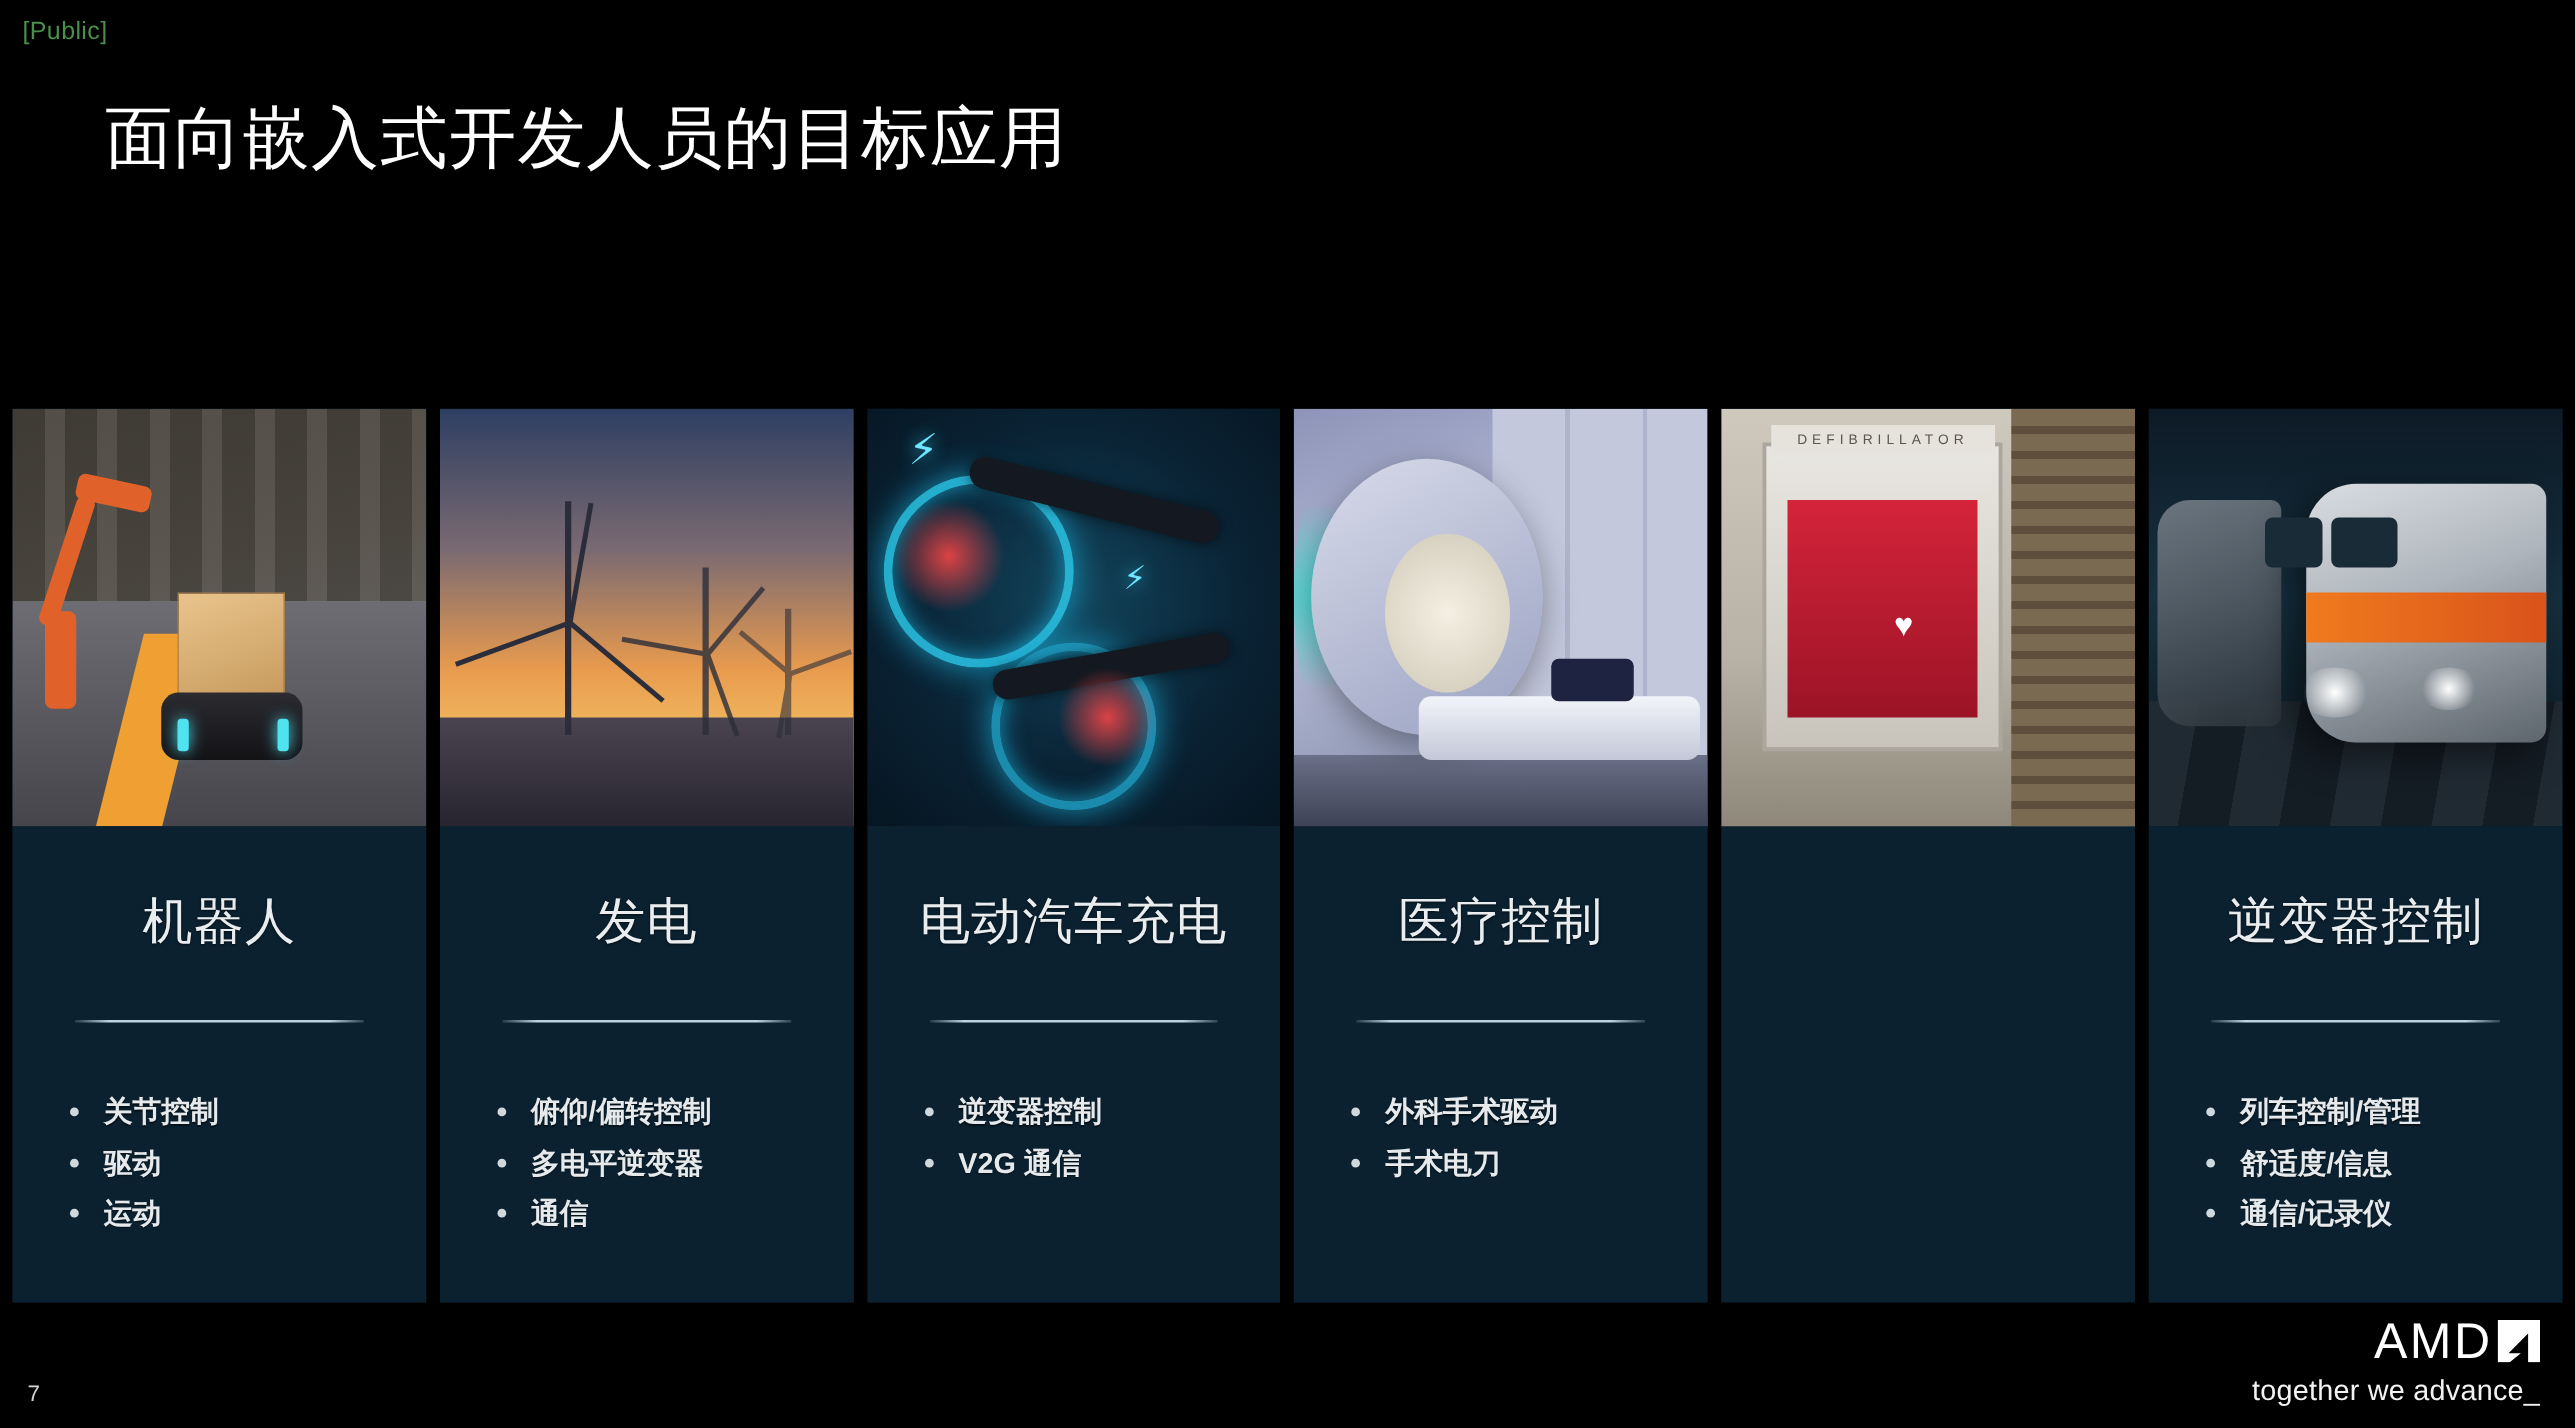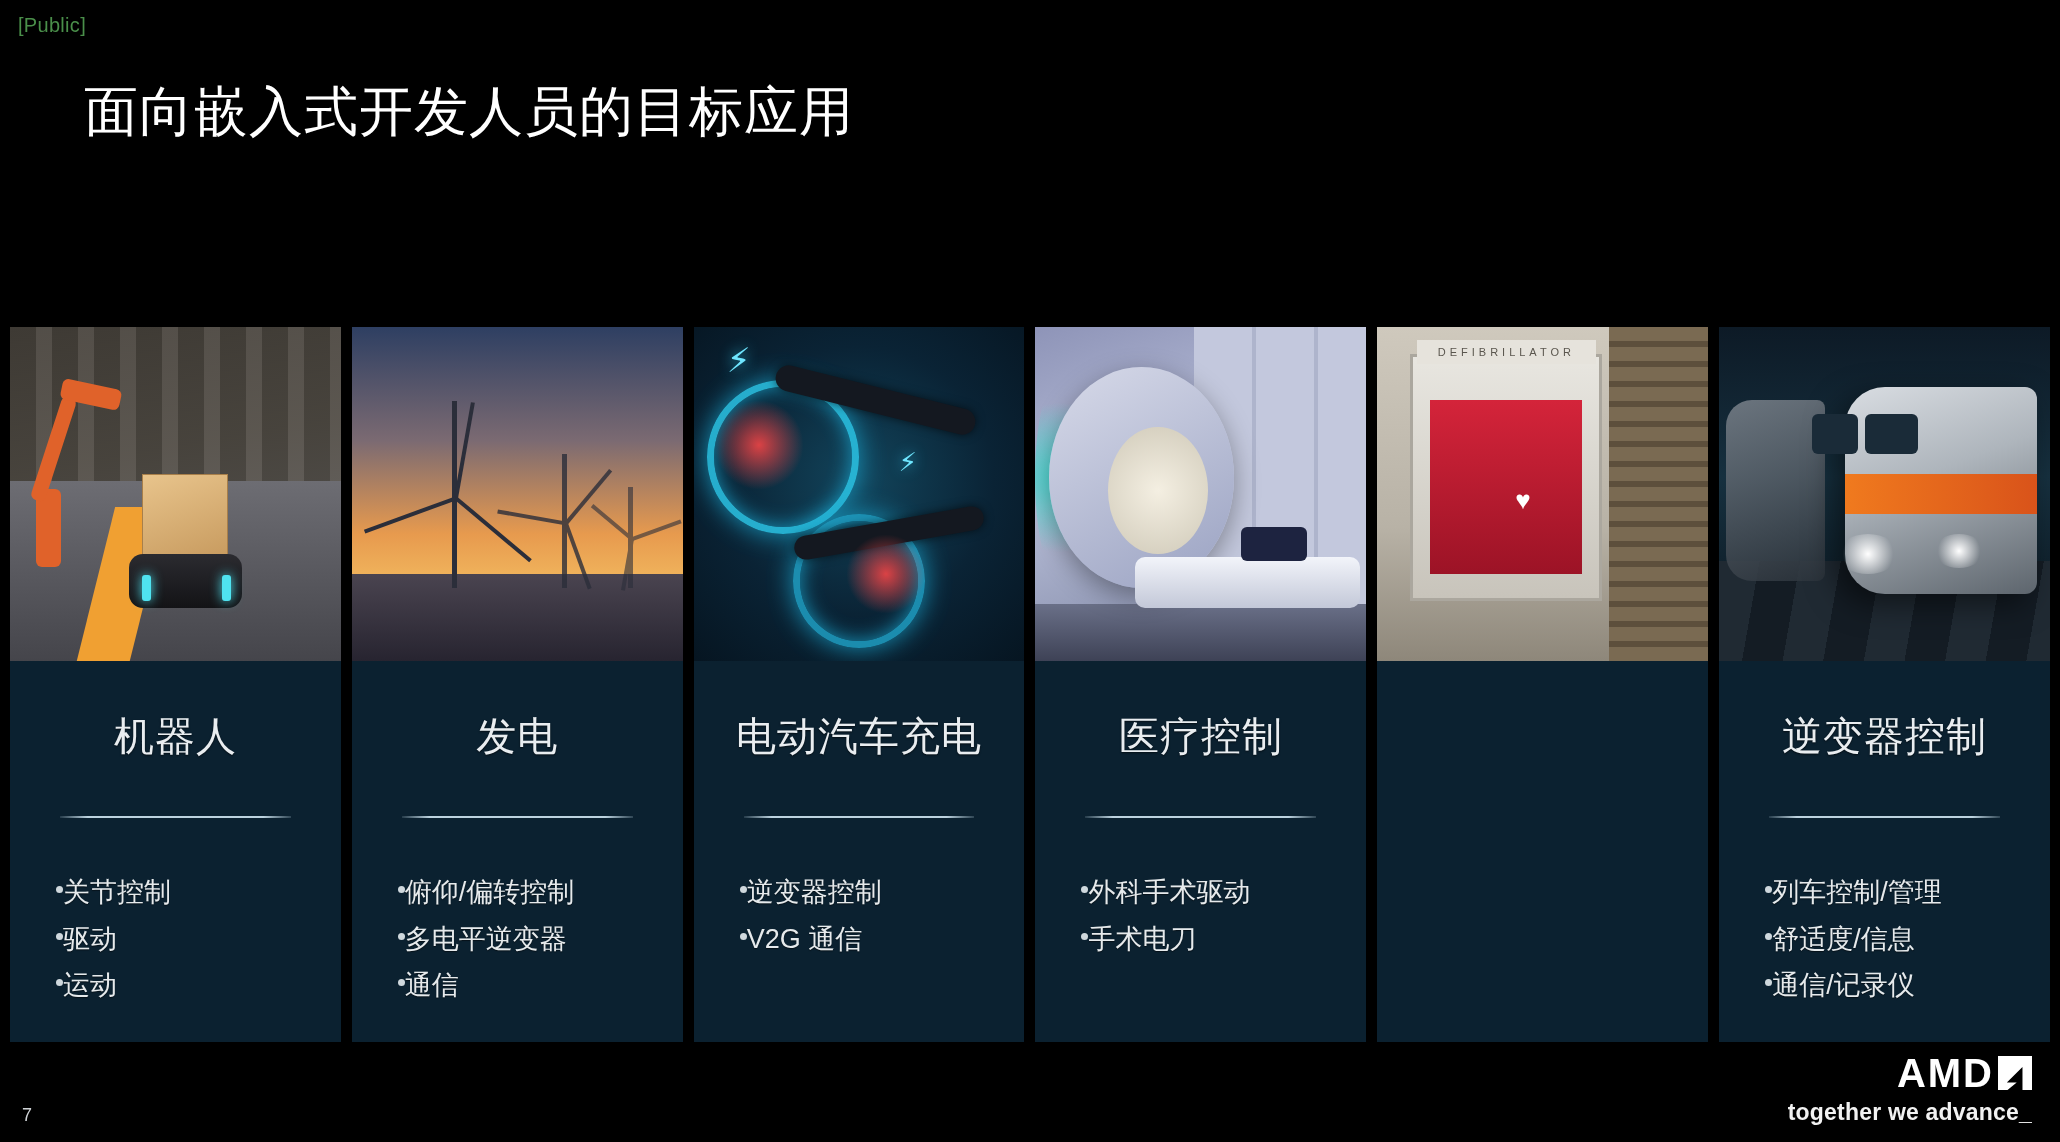--- a/index.html
+++ b/index.html
@@ -43,54 +43,54 @@
     text-align:center; font-size:40px; font-weight:400;
     color:#e9edf0; margin-top:48px; letter-spacing:1px;
     text-shadow:0 1px 2px rgba(0,0,0,.6);
   }
   .card-rule{
     height:2px; margin:52px 14px 0 14px;
     background:linear-gradient(90deg,rgba(190,215,228,.15),rgba(198,220,232,.95) 12%,rgba(198,220,232,.95) 88%,rgba(190,215,228,.2));
   }
   .bullets{ margin-top:54px; padding-left:10px; }
   .bullet{
-    display:flex; align-items:flex-start; 
-    font-size:27px; color:#e6eaec; line-height:1.5;
-    margin-bottom:6px; font-weight:400;
+    display:flex; align-items:flex-start; gap:20px;
+    font-size:23px; color:#e6eaec; line-height:1.5;
+    margin-bottom:6px; font-weight:700;
     text-shadow:0 1px 1px rgba(0,0,0,.5);
   }
   .bullet .dot{
     flex:0 0 auto; width:7px; height:7px; border-radius:50%;
     background:#cfd8dd; margin-top:14px;
   }
 
   
   .page-num{
     position:absolute; left:22px; bottom:16px;
     font-size:18px; color:#cfd3d6;
   }
   .amd-logo{
     position:absolute; right:28px; bottom:18px;
     text-align:right; line-height:1;
   }
   .amd-word{
     display:flex; align-items:center; justify-content:flex-end;
-    font-size:40px; font-weight:700; letter-spacing:2px; color:#fff;
+    font-size:40px; font-weight:400; letter-spacing:2px; color:#fff;
   }
   .amd-mark{
     display:inline-block; width:34px; height:34px; margin-left:4px;
     position:relative;
   }
   .amd-mark:before{
     content:""; position:absolute; inset:0;
     background:#fff;
     clip-path:polygon(0 0,100% 0,100% 100%,72% 100%,72% 32%,26% 78%,55% 78%,28% 100%,0 100%);
   }
   .amd-tag{
-    font-size:23px; font-weight:700; color:#f2f2f2;
+    font-size:23px; font-weight:400; color:#f2f2f2;
     margin-top:8px; letter-spacing:.2px;
   }
   .right-accent{
     position:absolute; right:0; top:0; width:6px; height:1142px;
     background:#000;
   }
 
   
   .m1{background:linear-gradient(170deg,#4a4640 0%,#6e6a62 38%,#8a8a8c 62%,#56565c 100%);}
   .m1 .shelf{position:absolute;left:0;top:0;width:100%;height:46%;

